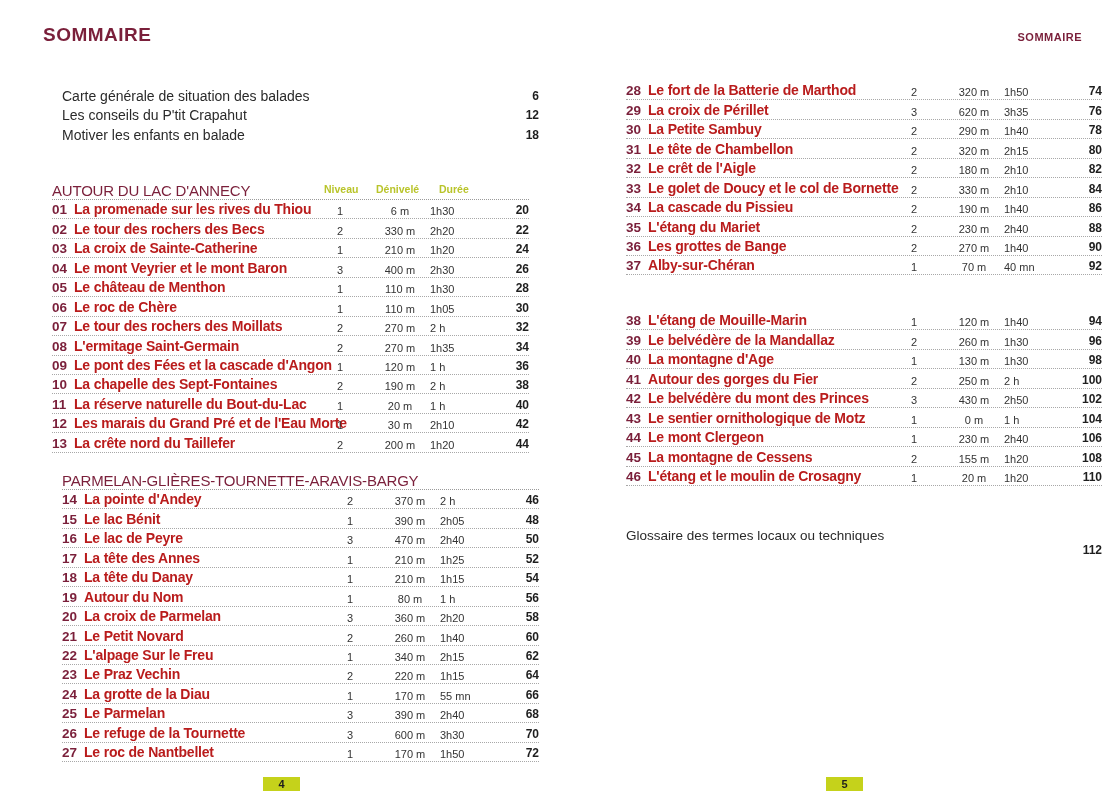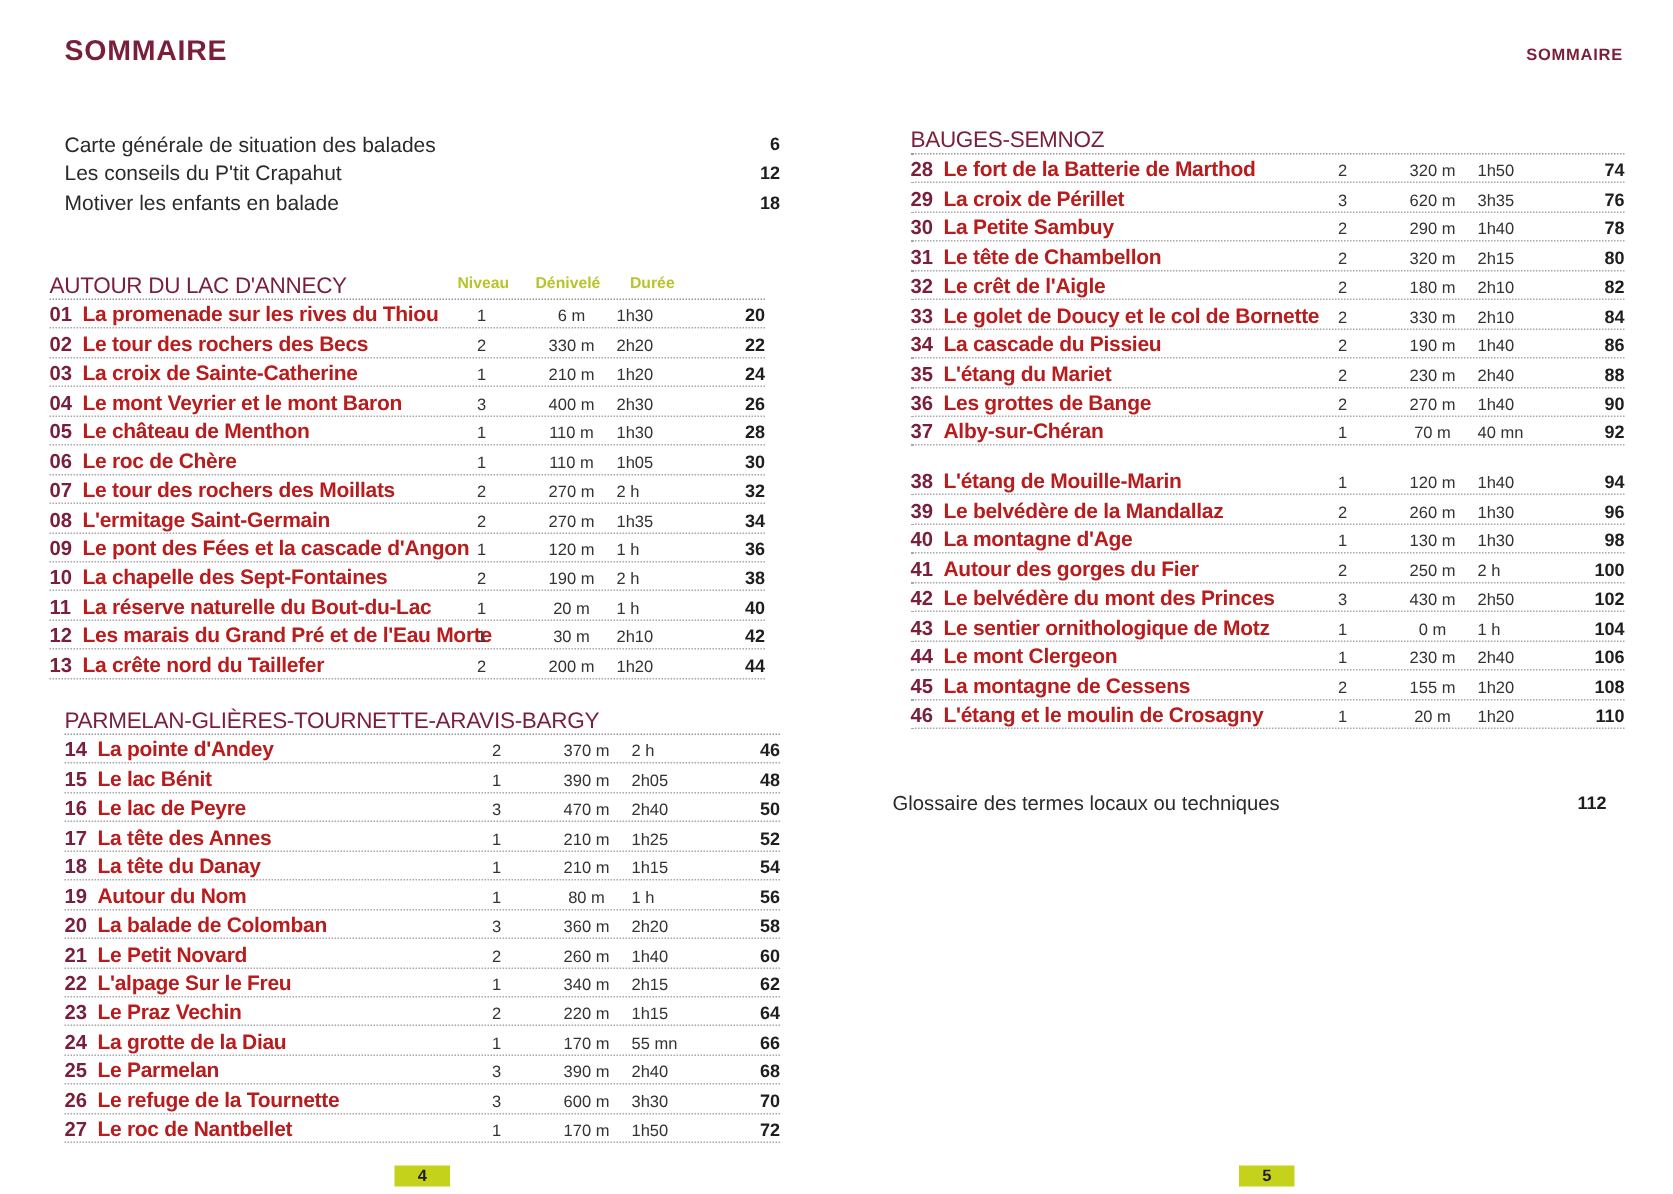--- a/index.html
+++ b/index.html
@@ -5,21 +5,21 @@
   html, body { margin: 0; padding: 0; background: #ffffff; }
   body { width: 1115px; height: 796px; position: relative; overflow: hidden;
          font-family: "Liberation Sans", "DejaVu Sans", sans-serif; color: #1e1e1e; }
   .page { position: absolute; top: 0; height: 796px; }
   .page-left { left: 0; width: 557px; }
   .page-right { left: 557px; width: 558px; }
   .title-main { position: absolute; left: 43px; top: 24px; font-size: 19px; font-weight: bold;
                 color: #7a1f3a; letter-spacing: 0.5px; }
   .title-run { position: absolute; right: 33px; top: 31px; font-size: 11px; font-weight: bold;
                color: #7a1f3a; letter-spacing: 0.5px; }
-  .block { position: absolute; }
+  .block { position: absolute; margin-left: 19px; }
   .intro-row { display: flex; justify-content: space-between; height: 19.5px; align-items: center;
                font-size: 14px; color: #2a2a2a; }
   .intro-row .pg { font-weight: bold; font-size: 12px; }
   .sec-head { display: flex; align-items: flex-end; height: 21px;
               border-bottom: 1px dotted #9a9a9a; }
   .sec-title { font-size: 15px; color: #7a1f3a; letter-spacing: -0.2px; }
   .col-heads { position: absolute; left: 0; top: 0; width: 100%; height: 21px; }
   .col-head { position: absolute; bottom: 4px; font-size: 10.5px; font-weight: bold; color: #b9c42a; }
   .row { position: relative; height: 19.45px; border-bottom: 1px dotted #a8a8a8; box-sizing: border-box; }
   .row > span { position: absolute; bottom: 1px; white-space: nowrap; }
@@ -220,21 +220,21 @@
         <div class="row">
           <span class="num">19</span>
           <span class="name">Autour du Nom</span>
           <span class="lvl" style="left:278px">1</span>
           <span class="den" style="left:318px">80 m</span>
           <span class="dur" style="left:378px">1 h</span>
           <span class="pg">56</span>
         </div>
         <div class="row">
           <span class="num">20</span>
-          <span class="name">La balade de Colomban</span>
+          <span class="name">La croix de Parmelan</span>
           <span class="lvl" style="left:278px">3</span>
           <span class="den" style="left:318px">360 m</span>
           <span class="dur" style="left:378px">2h20</span>
           <span class="pg">58</span>
         </div>
         <div class="row">
           <span class="num">21</span>
           <span class="name">Le Petit Novard</span>
           <span class="lvl" style="left:278px">2</span>
           <span class="den" style="left:318px">260 m</span>
@@ -292,23 +292,20 @@
       </div>
   </div>
 
   <div class="folio" style="left:263px;">4</div>
 </div>
 
 <div class="page page-right">
   <div class="title-run">SOMMAIRE</div>
 
   <div class="block section" style="left:50px; top:81px; width:476px;">
-    <div class="sec-head">
-      <span class="sec-title">BAUGES-SEMNOZ</span>
-    </div>
     <div class="rows">
         <div class="row">
           <span class="num">28</span>
           <span class="name">Le fort de la Batterie de Marthod</span>
           <span class="lvl" style="left:278px">2</span>
           <span class="den" style="left:318px">320 m</span>
           <span class="dur" style="left:378px">1h50</span>
           <span class="pg">74</span>
         </div>
         <div class="row">
@@ -456,19 +453,19 @@
           <span class="num">46</span>
           <span class="name">L'étang et le moulin de Crosagny</span>
           <span class="lvl" style="left:278px">1</span>
           <span class="den" style="left:318px">20 m</span>
           <span class="dur" style="left:378px">1h20</span>
           <span class="pg">110</span>
         </div>
       </div>
   </div>
 
-  <div class="block gloss" style="left:38px; top:528px; width:476px;">
+  <div class="block gloss" style="left:50px; top:528px; width:476px;flex-direction:column;">
     <span>Glossaire des termes locaux ou techniques</span>
     <span class="pg">112</span>
   </div>
 
   <div class="folio" style="left:269px;">5</div>
 </div>
 
 </body></html>

